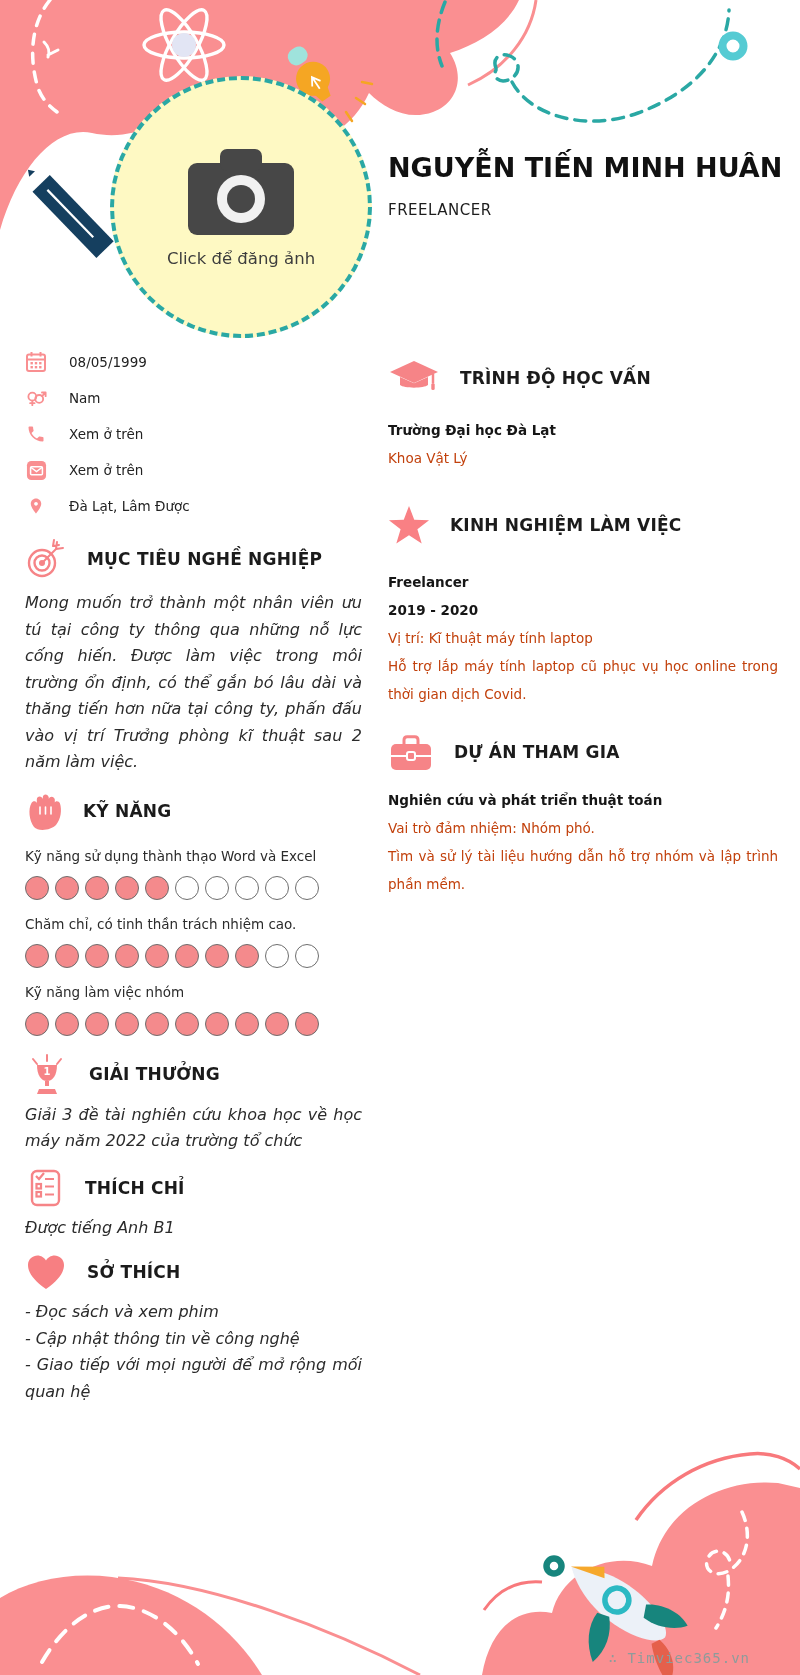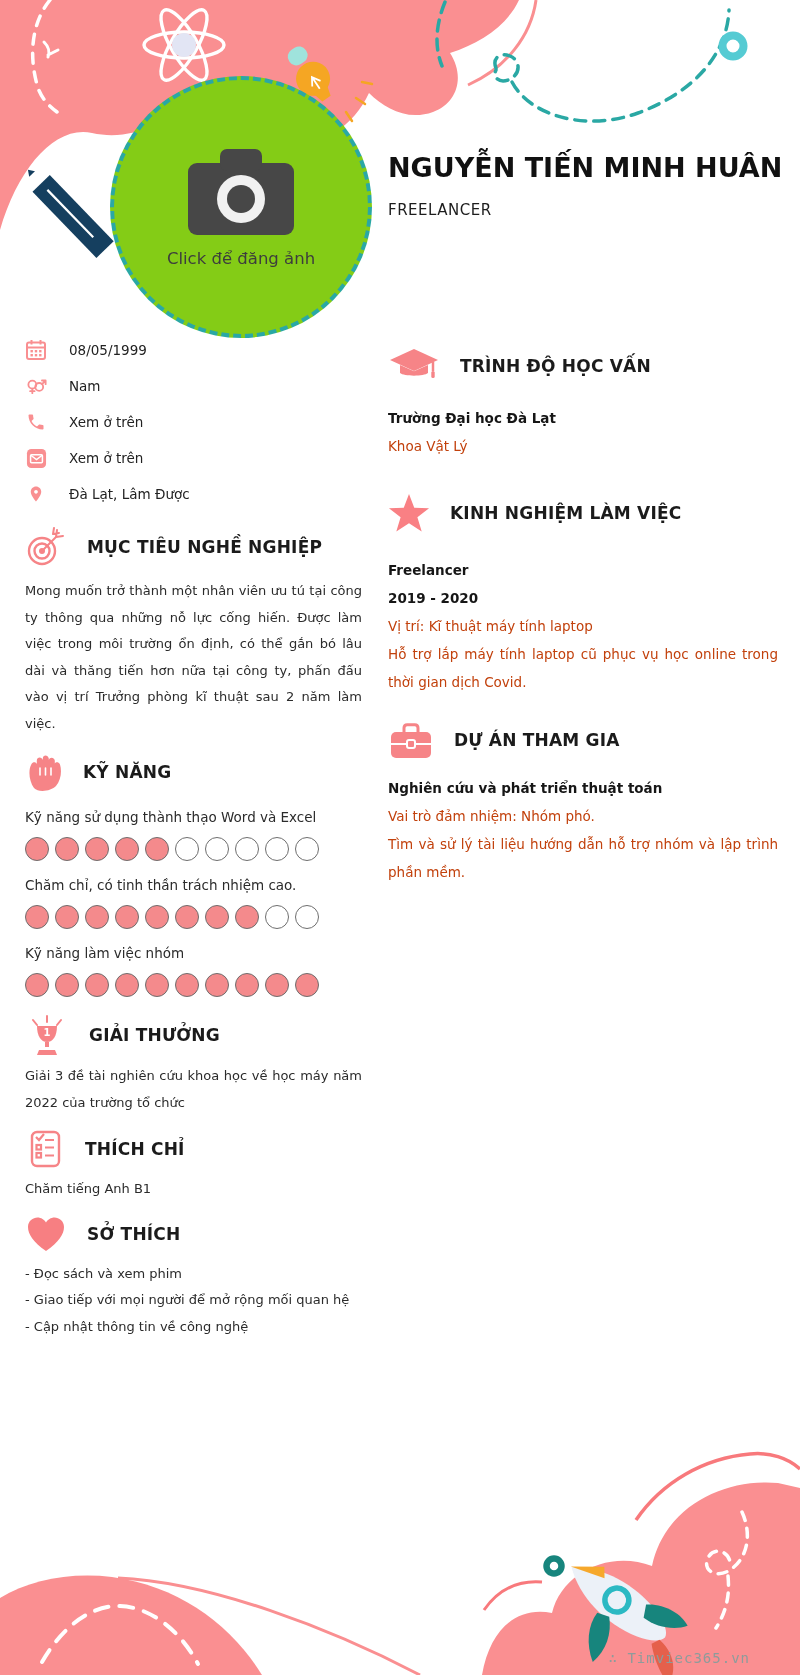--- a/index.html
+++ b/index.html
@@ -5,43 +5,43 @@
   html,body{margin:0;padding:0;background:#fff;}
   .page{position:relative;width:800px;height:1675px;background:#fff;overflow:hidden;
         font-family:"DejaVu Sans","Liberation Sans",sans-serif;color:#2d2d2d;}
   svg{display:block;}
   .decor{position:absolute;left:0;z-index:1;pointer-events:none;}
   #top-decor{top:0;}
   #bottom-decor{top:1330px;}
 
   
   .photo{position:absolute;left:110px;top:76px;width:254px;height:254px;border-radius:50%;
-         border:4px dashed #2AA8A4;background:#84cc16;display:flex;flex-direction:column;
+         border:4px dashed #2AA8A4;background:#fef9c3;display:flex;flex-direction:column;
          align-items:center;justify-content:center;z-index:5;cursor:pointer;}
   .photo-label{margin-top:10px;font-size:16.5px;color:#3d3d3d;}
 
   
   .name-block{position:absolute;left:388px;top:150px;width:400px;z-index:4;}
   .name{font-size:27px;font-weight:700;color:#111;line-height:1.3;margin:0;}
   .job-title{margin-top:16px;font-size:15px;letter-spacing:.5px;color:#1d1d1d;}
 
   .col{position:absolute;z-index:4;}
-  .col-left{left:25px;top:332px;width:337px;}
-  .col-right{left:388px;top:346px;width:390px;}
+  .col-left{left:25px;top:344px;width:337px;}
+  .col-right{left:388px;top:358px;width:390px;}
 
   
   .info-row{display:flex;align-items:center;gap:22px;height:36px;font-size:13.5px;color:#222;}
   .info-icon{width:22px;height:22px;flex:0 0 22px;display:flex;align-items:center;justify-content:center;}
 
   
   .sec-head{display:flex;align-items:center;gap:20px;}
   .sec-icon{display:flex;align-items:center;justify-content:center;}
   .sec-title{font-size:17px;font-weight:700;color:#1b1b1b;letter-spacing:.2px;}
 
-  .para{font-size:13px;line-height:26.5px;text-align:justify;color:#2b2b2b;}
+  .para{font-size:16px;line-height:26.5px;text-align:justify;color:#2b2b2b;font-style:italic;}
   .line{font-size:13.5px;line-height:28px;color:#c2410c;}
   .bold{font-weight:700;color:#161616;}
 
   
   .skill{margin-top:16px;}
   .skill-label{font-size:13.5px;color:#2b2b2b;margin-bottom:12px;margin-top:11px;}
   .skill-dots{display:flex;gap:6px;}
   .dot{width:24px;height:24px;border-radius:50%;background:#fff;border:1.5px solid #6e6e6e;box-sizing:border-box;}
   .dot.filled{background:#F48A8C;}
 
@@ -261,34 +261,34 @@
             <path d="M11 9 l3 3 5 -6" stroke="#F68487" stroke-width="2.2" fill="none"></path>
             <g fill="none" stroke="#F68487" stroke-width="2.2">
               <rect x="11.5" y="17" width="4.5" height="4.5"></rect>
               <rect x="11.5" y="25" width="4.5" height="4.5"></rect>
               <path d="M20 12 h9 M20 19.5 h9 M20 27.5 h9"></path>
             </g>
           </svg>
       </span>
       <span class="sec-title">THÍCH CHỈ</span>
     </div>
-    <div class="para mt6">Chăm tiếng Anh B1</div>
+    <div class="para mt6">Được tiếng Anh B1</div>
 
     <div class="sec-head" style="margin-top:12px;">
       <span class="sec-icon">
         <svg width="42" height="38" viewBox="0 0 42 38">
             <path d="M21 36 C8 27 3 19 3 12 C3 6 8 2.5 12.5 2.5 C16 2.5 19.5 4.8 21 7.5 C22.5 4.8 26 2.5 29.5 2.5 C34 2.5 39 6 39 12 C39 19 34 27 21 36 Z" fill="#F77F82"></path>
           </svg>
       </span>
       <span class="sec-title">SỞ THÍCH</span>
     </div>
     <div style="margin-top:8px;">
       <div class="para">- Đọc sách và xem phim</div>
+      <div class="para">- Cập nhật thông tin về công nghệ</div>
       <div class="para">- Giao tiếp với mọi người để mở rộng mối quan hệ</div>
-      <div class="para">- Cập nhật thông tin về công nghệ</div>
     </div>
   </div>
 
   <div class="col col-right">
 
     <div class="sec-head">
       <span class="sec-icon">
         <svg width="52" height="40" viewBox="0 0 52 40">
             <path d="M26 3 L50 14 L26 25 L2 14 Z" fill="#F68487"></path>
             <path d="M12 19 v8 c4 3.5 24 3.5 28 0 v-8 l-14 6.3 z" fill="#F68487"></path>

